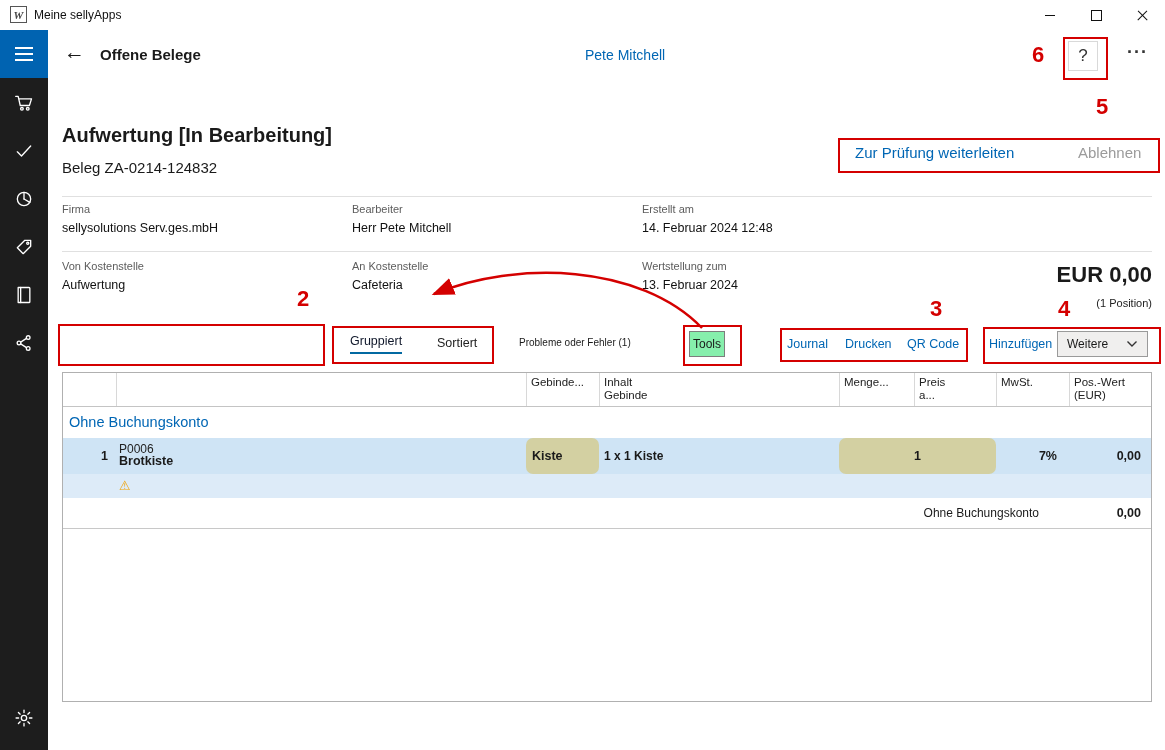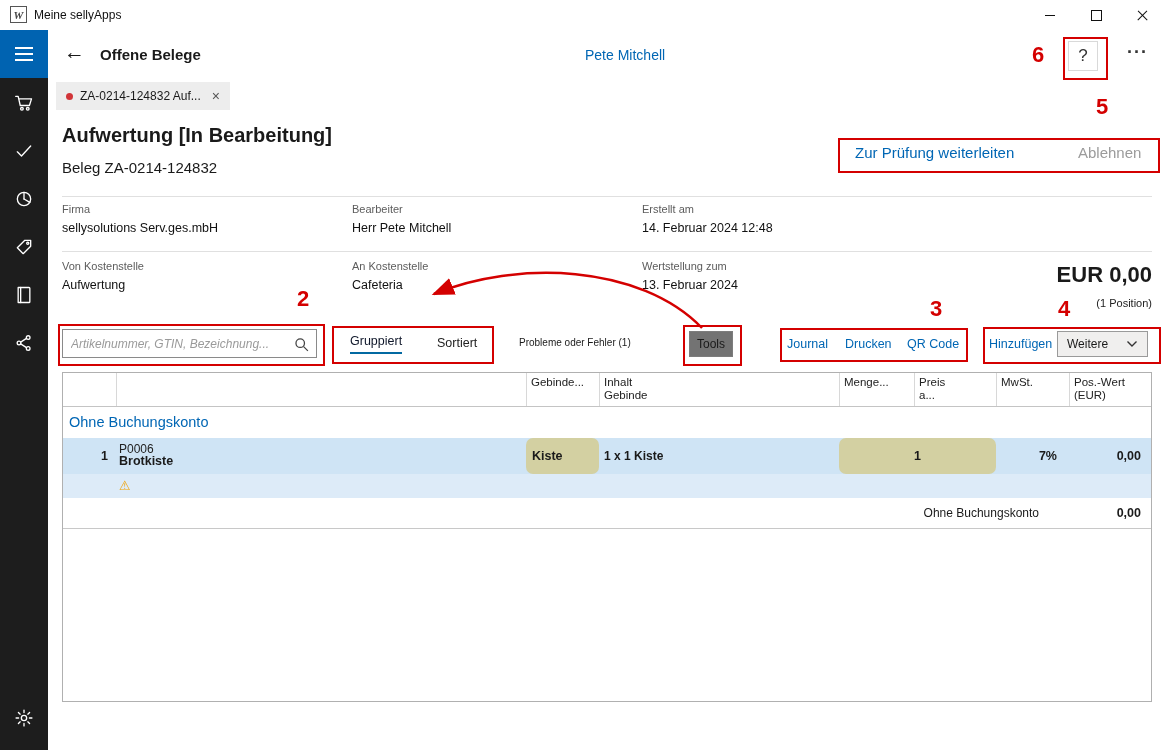--- a/index.html
+++ b/index.html
@@ -57,21 +57,21 @@
   .searchwrap{position:absolute;left:62px;top:329px;width:255px;height:29px;border:1px solid #8a8a8a;background:#fff;box-sizing:border-box;}
   .searchwrap input{width:100%;height:100%;border:none;outline:none;background:transparent;
                     font-family:"Liberation Sans","DejaVu Sans",sans-serif;font-style:italic;font-size:12px;color:#333;
                     padding:0 28px 0 8px;box-sizing:border-box;}
   .searchwrap input::placeholder{color:#9a9a9a;font-style:italic;}
   .search-ico{position:absolute;right:6px;top:6px;}
   .tb-link{position:absolute;top:337px;font-size:12.5px;color:#0066b4;cursor:pointer;}
   .gruppiert{position:absolute;left:350px;top:334px;font-size:12.5px;color:#0f172a;border-bottom:2px solid #0369a1;padding-bottom:4px;cursor:pointer;text-align:right;}
   .sortiert{position:absolute;left:437px;top:336px;font-size:12.5px;color:#222;cursor:pointer;}
   .problems{position:absolute;left:519px;top:337px;font-size:10px;color:#1a1a1a;}
-  .btn-tools{position:absolute;left:689px;top:331px;width:44px;height:26px;background:#737373;border:1px solid #7d7d7d;
+  .btn-tools{position:absolute;left:689px;top:331px;width:36px;height:26px;background:#86efac;border:1px solid #7d7d7d;
              box-sizing:border-box;font-size:12px;display:flex;align-items:center;justify-content:center;cursor:pointer;}
   .btn-weitere{position:absolute;left:1057px;top:331px;width:91px;height:26px;background:#f0efee;border:1px solid #9a9a9a;
              box-sizing:border-box;font-size:12px;display:flex;align-items:center;justify-content:space-between;padding:0 9px;cursor:pointer;}
 
   
   .table{position:absolute;left:62px;top:372px;width:1090px;height:330px;border:1px solid #b0b0b0;box-sizing:border-box;background:#fff;}
   .thead{position:absolute;top:0;left:0;right:0;height:33px;border-bottom:1px solid #c4c4c4;}
   .vline{position:absolute;top:0;width:1px;height:33px;background:#d8d8d8;}
   .hcell{position:absolute;top:3px;font-size:11.5px;line-height:13px;color:#222;}
   .grouprow{position:absolute;top:33px;left:0;right:0;height:32px;}
@@ -174,25 +174,20 @@
         </svg>
     </div>
   </div>
 
   <div class="back-arrow">←</div>
   <div class="page-title">Offene Belege</div>
   <div class="user-name">Pete Mitchell</div>
   <div class="help-btn">?</div>
   <div class="more-btn">···</div>
 
-  <div class="doc-tab">
-    <span class="tab-dot"></span>
-    <span>ZA-0214-124832 Auf...</span>
-    <span class="tab-close">×</span>
-  </div>
 
   <div class="doc-title">Aufwertung [In Bearbeitung]</div>
   <div class="doc-subtitle">Beleg ZA-0214-124832</div>
   <div class="act-forward">Zur Prüfung weiterleiten</div>
   <div class="act-reject">Ablehnen</div>
 
   <div class="hline" style="top:196px;"></div>
 
   <div class="field-label" style="left:62px;top:203px;">Firma</div>
   <div class="field-value" style="left:62px;top:221px;">sellysolutions Serv.ges.mbH</div>
@@ -206,27 +201,20 @@
   <div class="field-label" style="left:62px;top:260px;">Von Kostenstelle</div>
   <div class="field-value" style="left:62px;top:278px;">Aufwertung</div>
   <div class="field-label" style="left:352px;top:260px;">An Kostenstelle</div>
   <div class="field-value" style="left:352px;top:278px;">Cafeteria</div>
   <div class="field-label" style="left:642px;top:260px;">Wertstellung zum</div>
   <div class="field-value" style="left:642px;top:278px;">13. Februar 2024</div>
 
   <div class="total-amount">EUR 0,00</div>
   <div class="total-pos">(1 Position)</div>
 
-  <div class="searchwrap">
-    <input type="text" placeholder="Artikelnummer, GTIN, Bezeichnung..." style="">
-    <svg class="search-ico" width="17" height="17" viewBox="0 0 20 20" style="stroke:#444;fill:none;stroke-width:1.5;">
-        <circle cx="8.5" cy="8.5" r="5"></circle>
-        <path d="M12.5 12.5L17.5 17.5"></path>
-      </svg>
-  </div>
   <div class="gruppiert">Gruppiert</div>
   <div class="sortiert">Sortiert</div>
   <div class="problems">Probleme oder Fehler (1)</div>
   <div class="btn-tools">Tools</div>
   <div class="tb-link" style="left:787px;">Journal</div>
   <div class="tb-link" style="left:845px;">Drucken</div>
   <div class="tb-link" style="left:907px;">QR Code</div>
   <div class="tb-link" style="left:989px;">Hinzufügen</div>
   <div class="btn-weitere">
     <span>Weitere</span>

